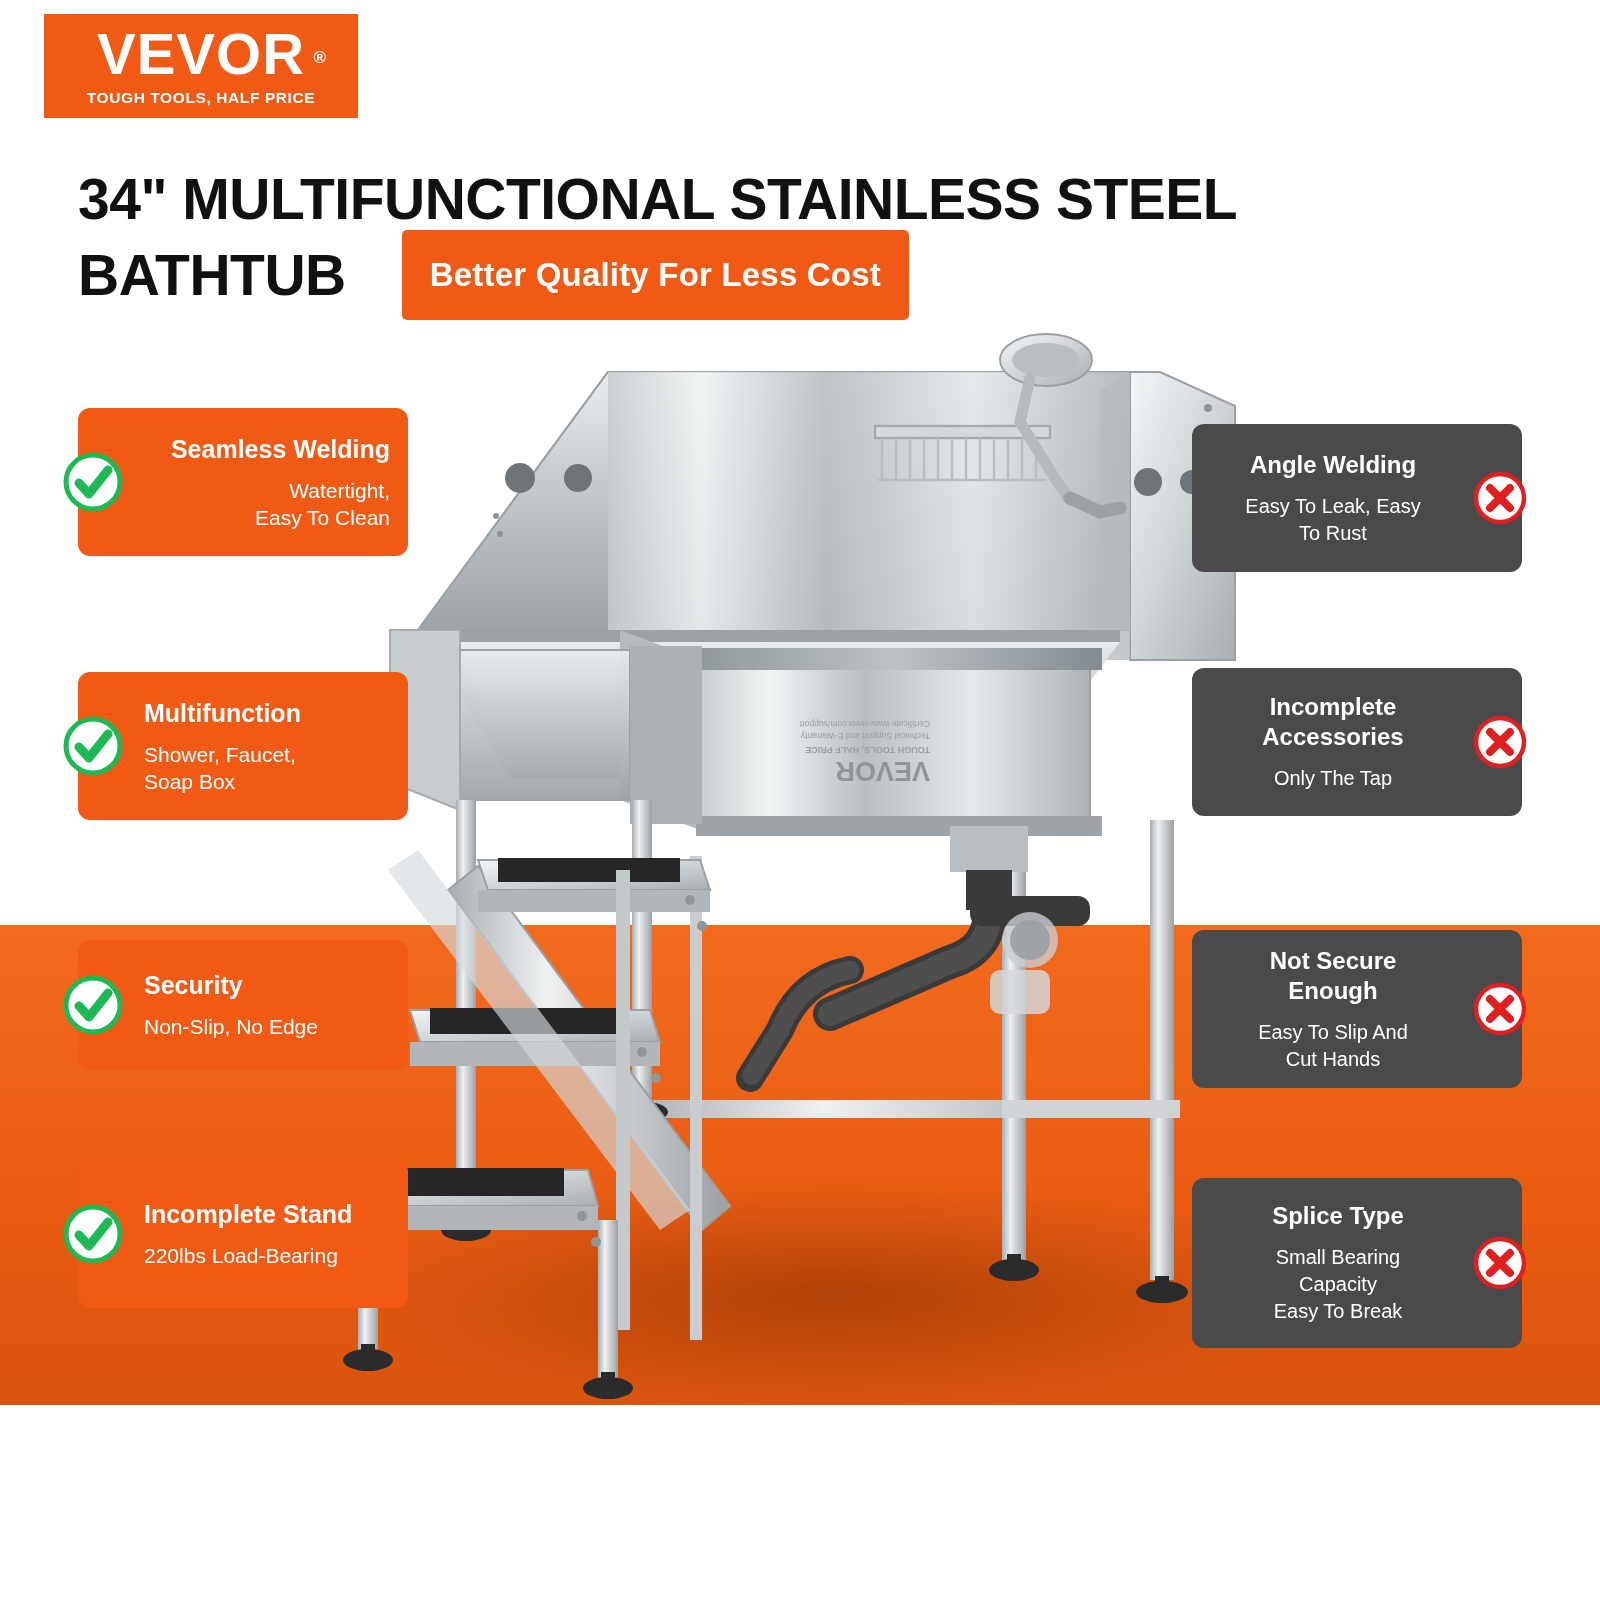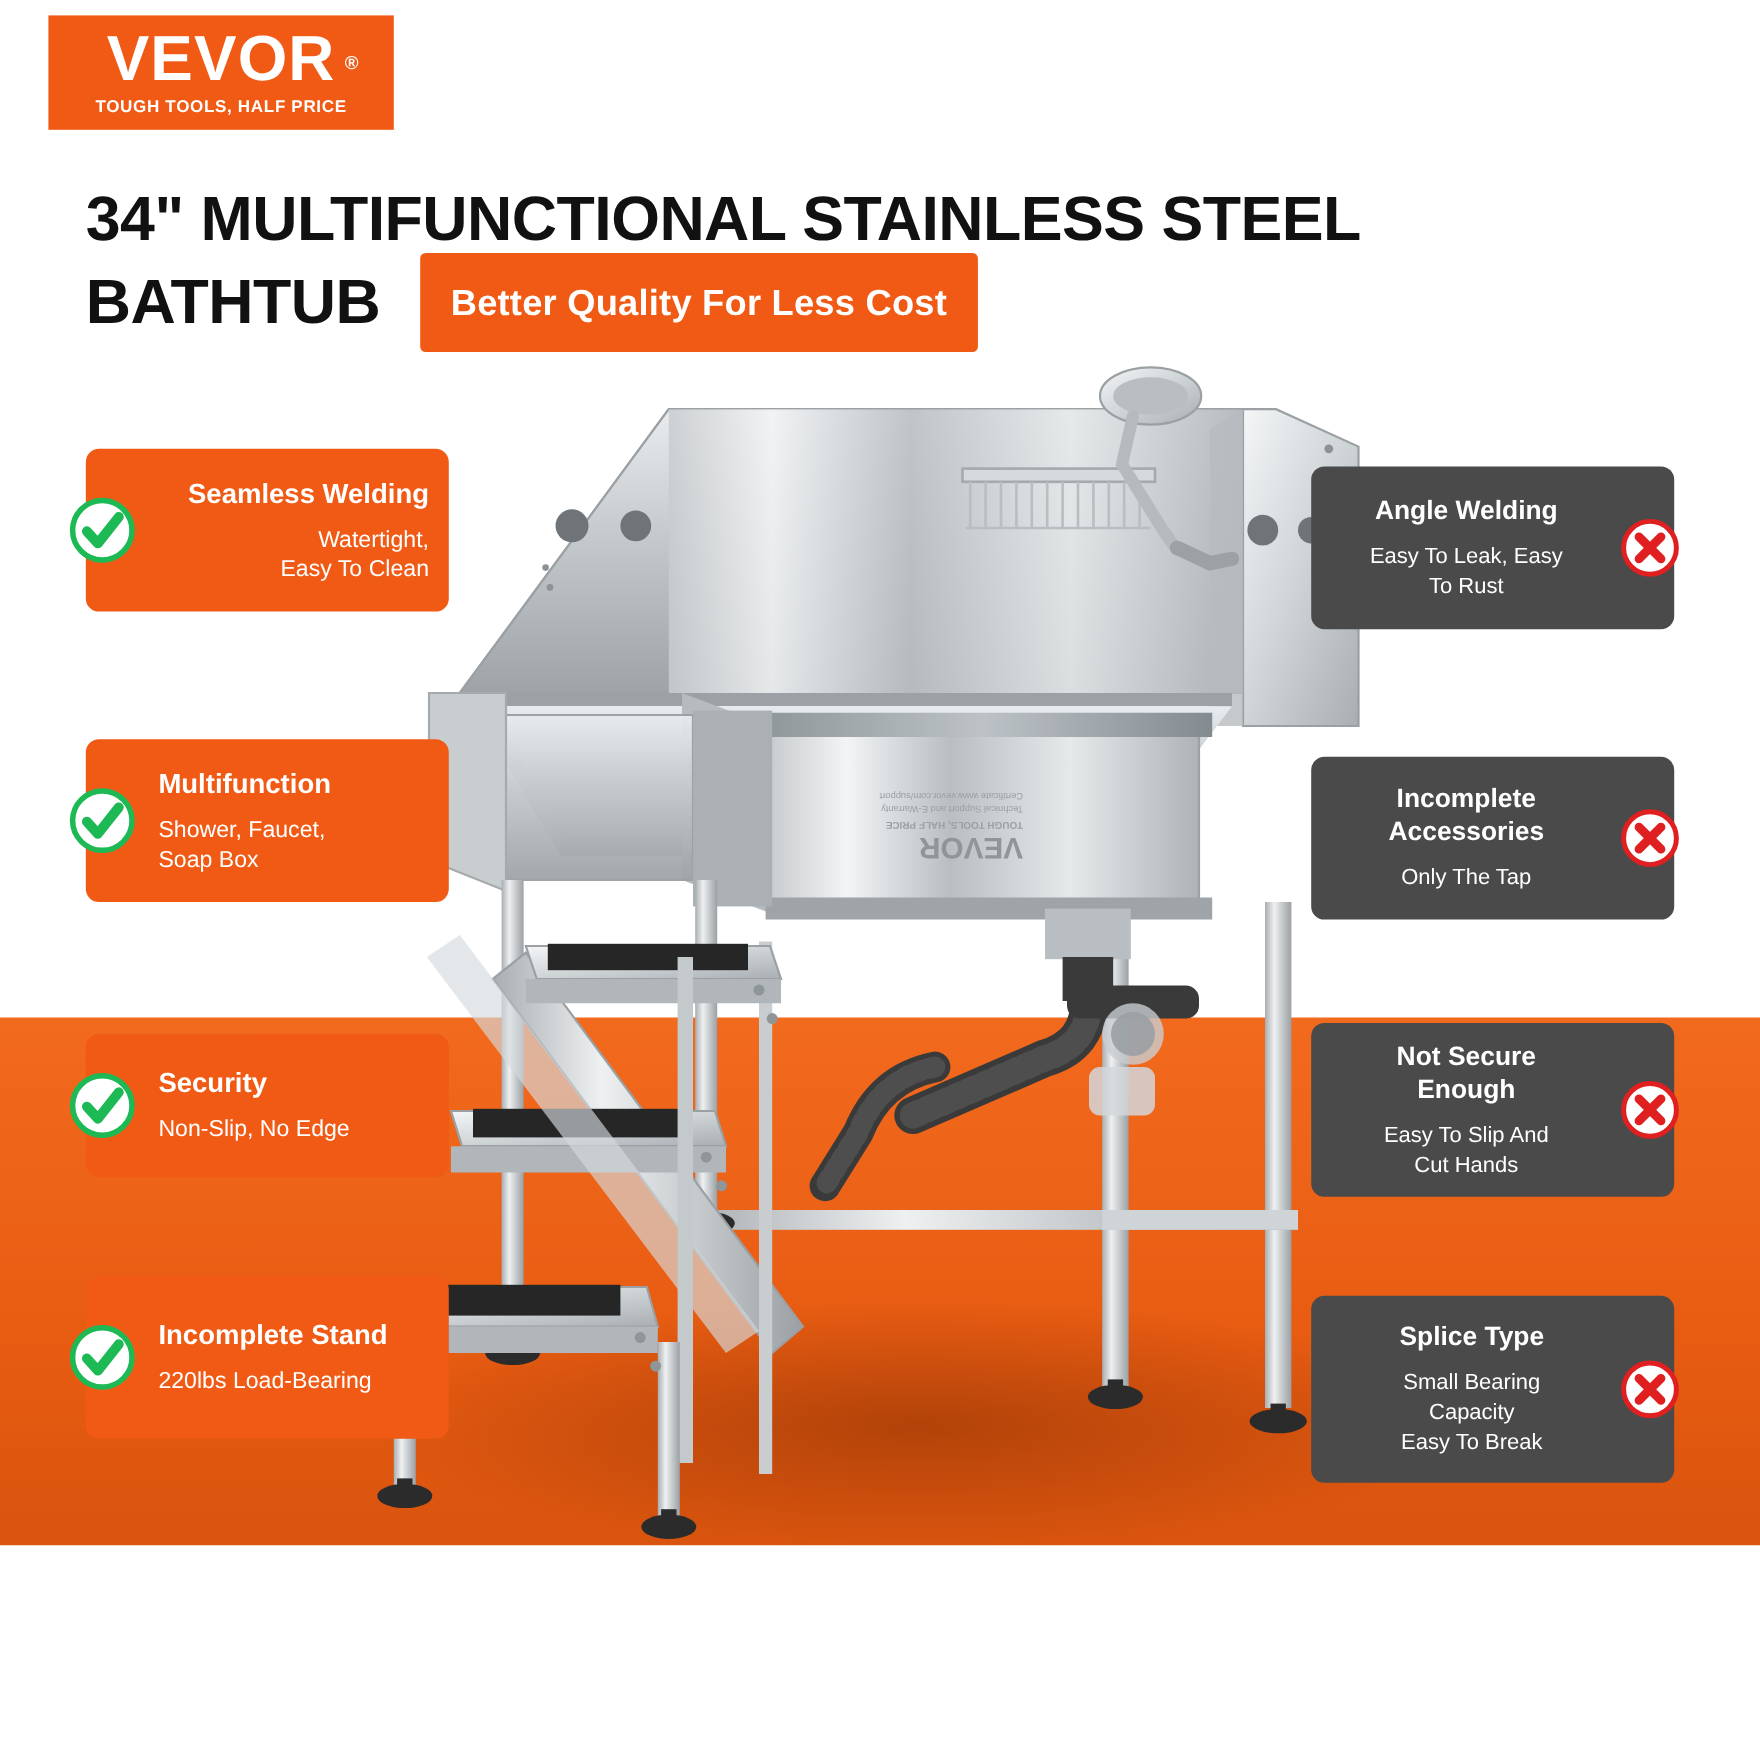--- a/index.html
+++ b/index.html
@@ -28,21 +28,21 @@
     color:#fff;font-size:15.5px;font-weight:bold;letter-spacing:0.6px;
     margin-top:6px;
   }
 
   
   .title-wrap{position:absolute;left:78px;top:168px;width:1320px;}
   .title{
     font-size:57px;font-weight:bold;color:#111;line-height:62px;
     letter-spacing:-0.5px;margin:0;
   }
-  .title .line2{display:flex;align-items:center;gap:36px;}
+  .title .line2{display:flex;align-items:center;gap:56px;}
   .pill{
     background:#F05A14;color:#fff;font-size:33px;font-weight:bold;
     padding:14px 28px;border-radius:5px;white-space:nowrap;
     letter-spacing:0.2px;
   }
 
   
   .floor{
     position:absolute;left:0;right:0;top:925px;height:480px;
     background:linear-gradient(180deg,#F26A1E 0%,#E85C12 60%,#D9540E 100%);
@@ -82,21 +82,21 @@
     width:56px;height:56px;
   }
 
   
   #card-l1{top:408px;height:148px;text-align:right;}
   #card-l2{top:672px;height:148px;}
   #card-l3{top:940px;height:130px;}
   #card-l4{top:1160px;height:148px;}
   
   #card-r1{top:424px;height:148px;}
-  #card-r2{top:688px;height:148px;}
+  #card-r2{top:668px;height:148px;}
   #card-r3{top:930px;height:158px;}
   #card-r4{top:1178px;height:170px;padding-left:28px;}
 
   
   .bottom{
     position:absolute;left:0;right:0;top:1405px;height:195px;background:#fff;
   }
 
   
   .product{position:absolute;left:330px;top:330px;width:930px;height:1070px;}

